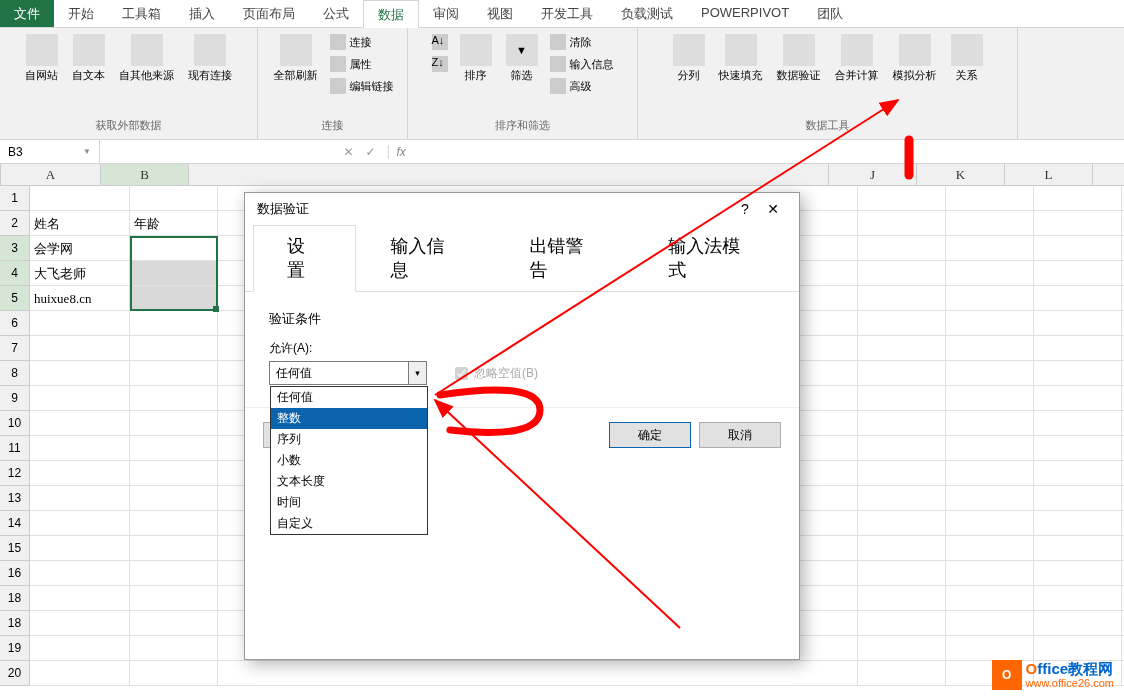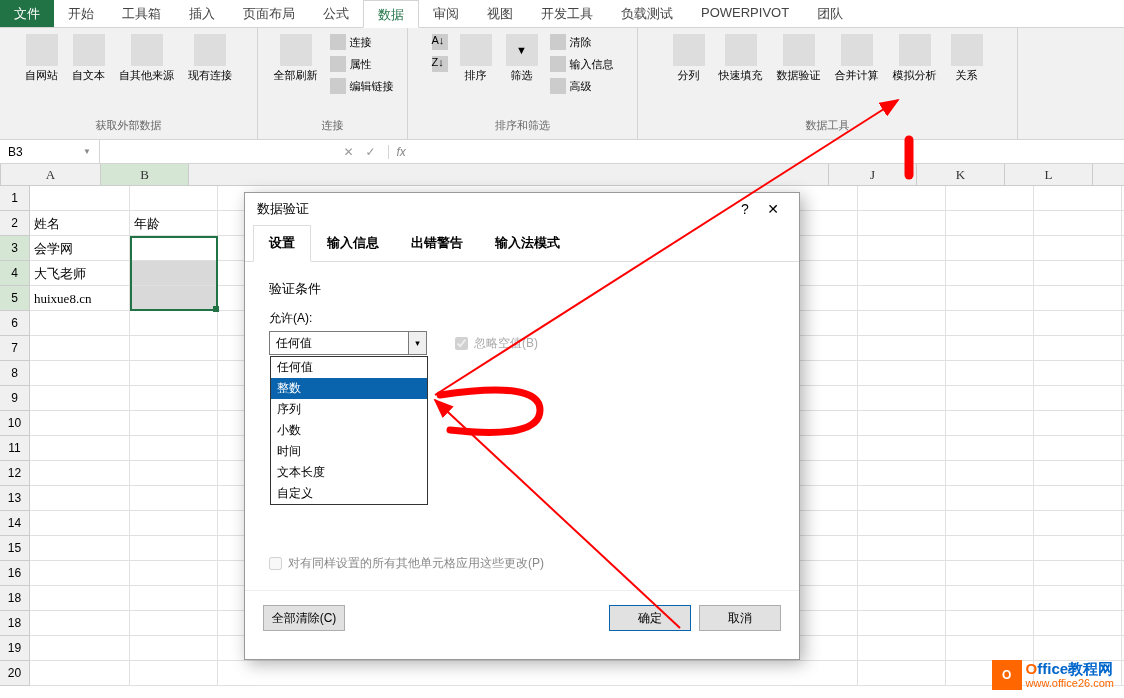--- a/index.html
+++ b/index.html
@@ -47,21 +47,21 @@
     .cell.selected { background: #d9d9d9; }
     .sel-border { position: absolute; border: 2px solid #217346; pointer-events: none; }
     .sel-handle { position: absolute; right: -3px; bottom: -3px; width: 6px; height: 6px; background: #217346; }
     
     
     .dialog { position: absolute; left: 244px; top: 192px; width: 556px; height: 468px; background: #fff; border: 1px solid #999; box-shadow: 4px 4px 16px rgba(0,0,0,.3); }
     .dialog-title { height: 32px; display: flex; align-items: center; padding: 0 12px; font-size: 13px; }
     .dialog-title .spacer { flex: 1; }
     .dialog-title .help, .dialog-title .close { width: 28px; text-align: center; cursor: pointer; font-size: 14px; }
     .dialog-tabs { display: flex; border-bottom: 1px solid #ddd; padding: 0 8px; }
-    .dialog-tab { padding: 8px 15px; font-size: 13px; cursor: pointer; border: 1px solid transparent; font-weight: bold; }
+    .dialog-tab { padding: 8px 33px; font-size: 18px; cursor: pointer; border: 1px solid transparent; }
     .dialog-tab.active { border: 1px solid #ddd; border-bottom: 1px solid #fff; margin-bottom: -1px; background: #fff; }
     .dialog-body { padding: 18px 24px; }
     .dialog-body .section-label { font-size: 13px; margin-bottom: 12px; }
     .allow-label { font-size: 12px; margin-bottom: 4px; }
     .allow-row { display: flex; align-items: center; gap: 28px; margin-bottom: 4px; position: relative; }
     .combo { width: 158px; height: 24px; border: 1px solid #7a7a7a; display: flex; align-items: center; padding: 0 6px; font-size: 12px; position: relative; }
     .combo .dd-btn { width: 18px; height: 22px; border-left: 1px solid #7a7a7a; margin-left: auto; margin-right: -6px; text-align: center; line-height: 22px; background: #efefef; font-size: 9px; }
     .chk-row { display: flex; align-items: center; gap: 6px; color: #aaa; font-size: 12px; }
     .chk-row input { accent-color: #999; }
     .dropdown-list { position: absolute; left: 0; top: 24px; width: 158px; background: #fff; border: 1px solid #333; z-index: 10; }
@@ -470,34 +470,30 @@
     <div class="allow-label">允许(A):</div>
     <div class="allow-row">
       <div class="combo">
         <span>任何值</span>
         <div class="dd-btn">▾</div>
         <div class="dropdown-list">
           <div class="opt">任何值</div>
           <div class="opt hover">整数</div>
           <div class="opt">序列</div>
           <div class="opt">小数</div>
+          <div class="opt">文本长度</div>
           <div class="opt">时间</div>
-          <div class="opt">文本长度</div>
           <div class="opt">自定义</div>
         </div>
       </div>
       <label class="chk-row">
         <input type="checkbox" checked="" disabled="" style="">
         <span>忽略空值(B)</span>
       </label>
     </div>
-    <label class="apply-chk">
-      <input type="checkbox" disabled="" style="">
-      <span>对有同样设置的所有其他单元格应用这些更改(P)</span>
-    </label>
   </div>
   <div class="dialog-footer">
     <button class="btn">全部清除(C)</button>
     <span class="spacer"></span>
     <button class="btn primary">确定</button>
     <button class="btn">取消</button>
   </div>
 </div>
 
 <svg class="annotation-svg" width="1124" height="698">

